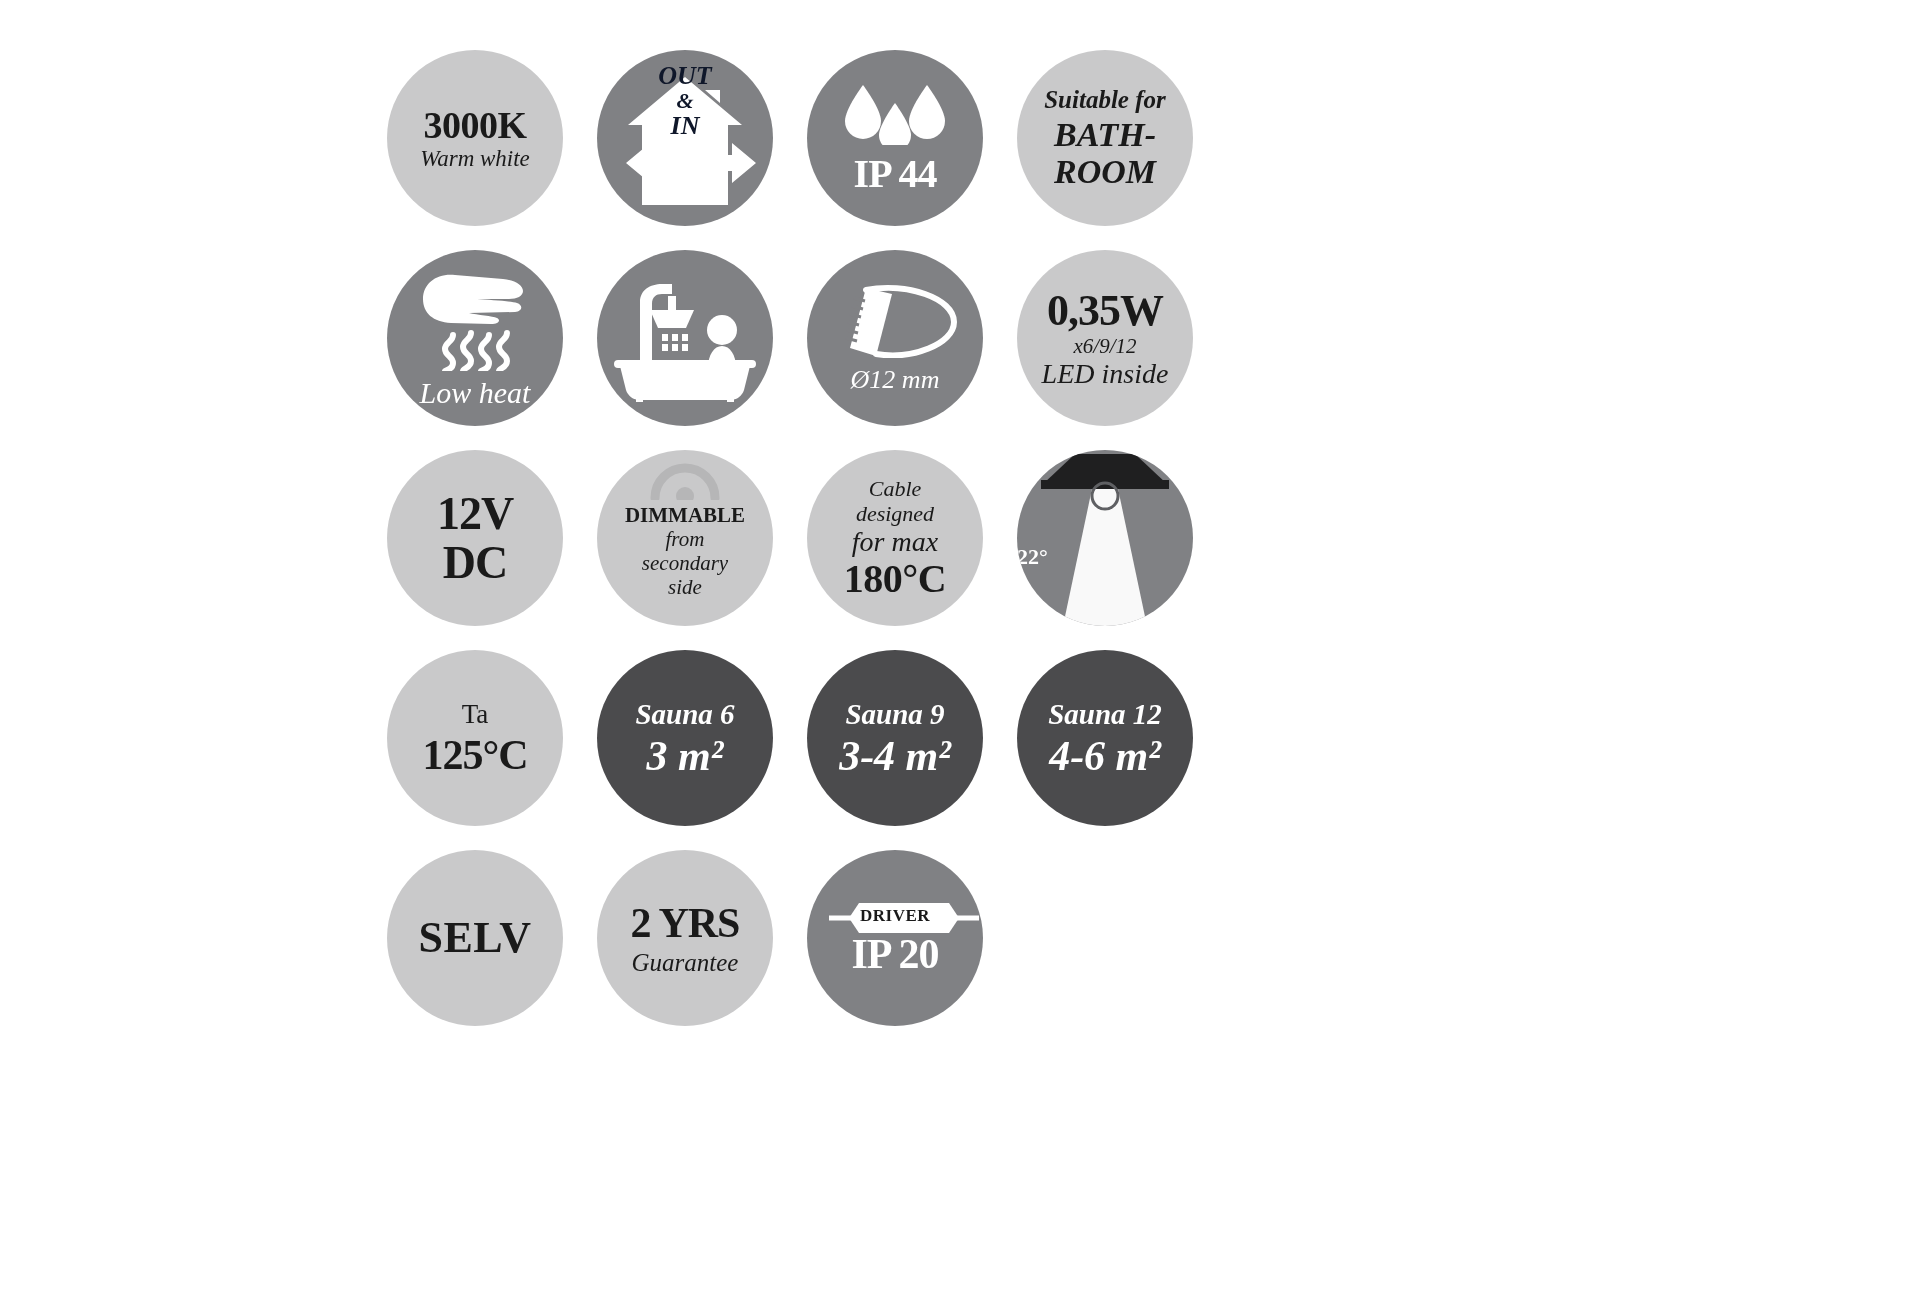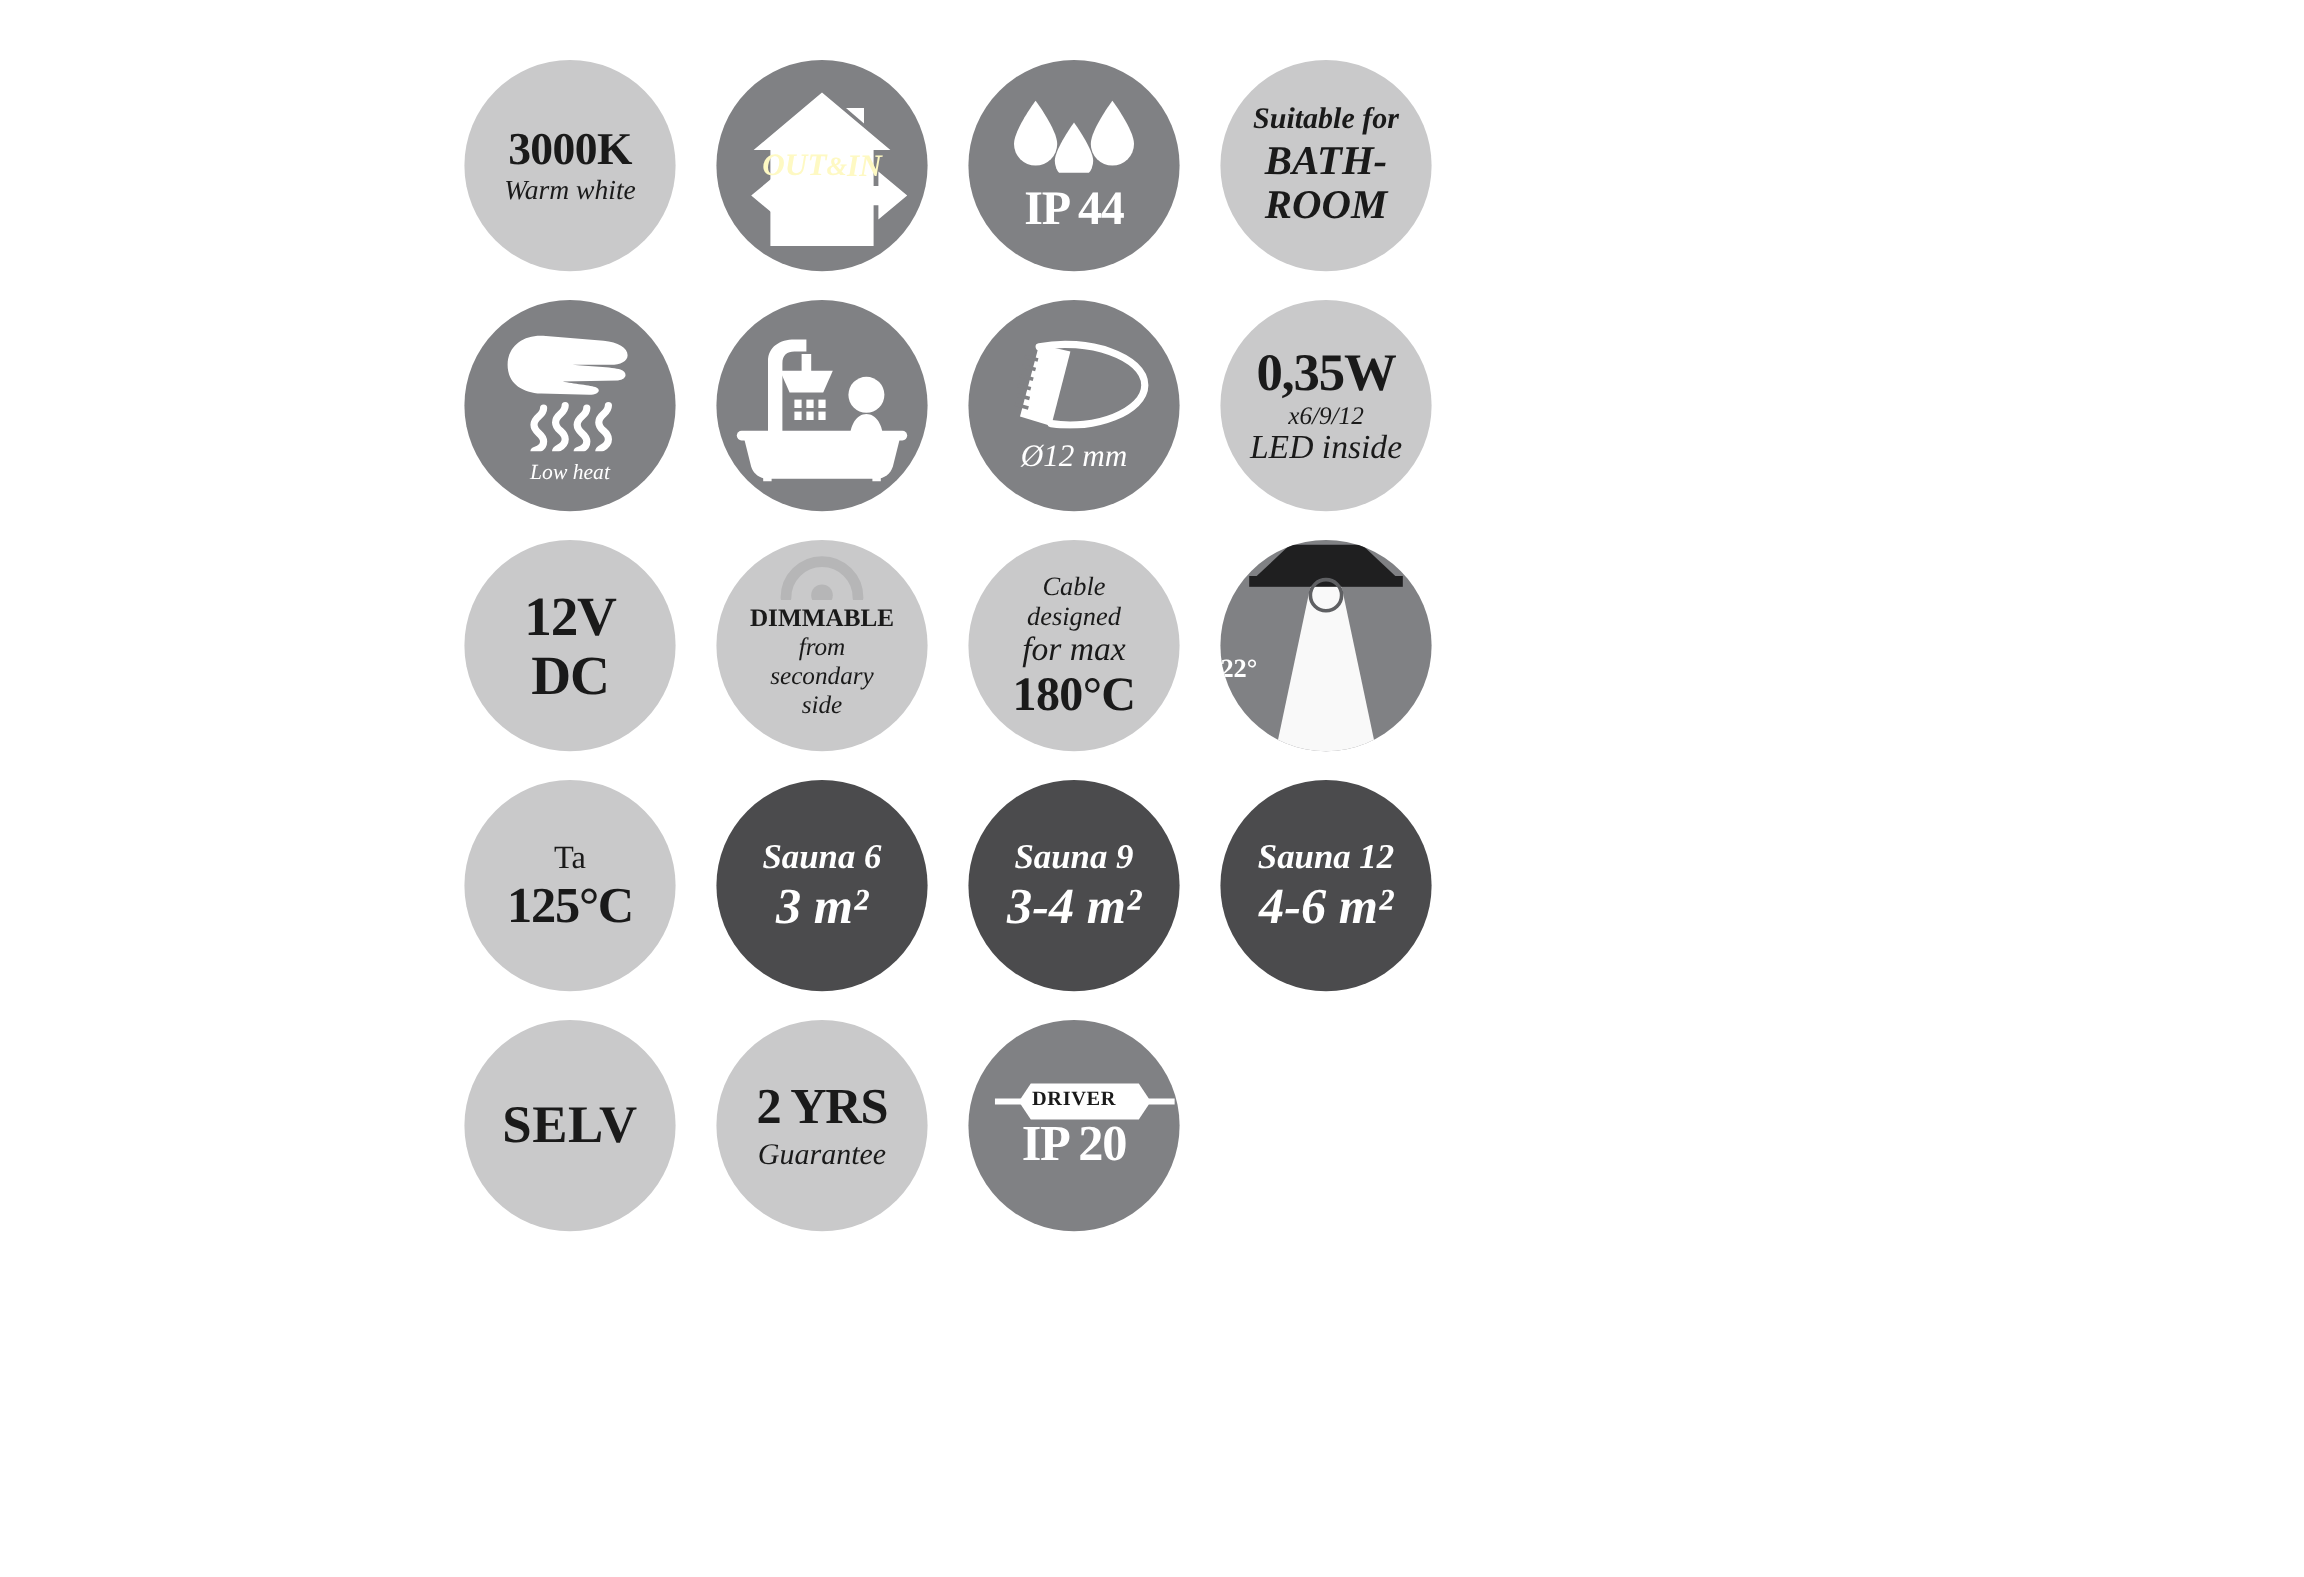--- a/index.html
+++ b/index.html
@@ -58,34 +58,34 @@
   .stack > * { display: block; }
   .gap2 { margin-top: 3px; }
   .gap4 { margin-top: 6px; }
 
   
   .house-wrap { position: relative; width: 150px; height: 150px; }
   .house-wrap svg { position: absolute; left: 0; top: 0; }
   .house-text {
     position: absolute;
     left: 0; top: 0; width: 150px; height: 150px;
-    display: flex; 
-    align-items: center; justify-content: center;
-    color: #fef9c3; font-style: italic; font-weight: bold;
+    display: flex; flex-direction: column;
+    align-items: center; 
+    color: #0f172a; font-style: italic; font-weight: bold;
     line-height: 1.0;
   }
   .house-text .l1 { font-size: 26px; }
   .house-text .l2 { font-size: 22px; margin-top: 1px; }
   .house-text .l3 { font-size: 26px; margin-top: 1px; }
 
   
   .icon-top { margin-bottom: 6px; }
   .ip44-txt { font-weight: bold; font-size: 40px; letter-spacing: -1px; }
 
-  .lowheat-txt { font-style: italic; font-size: 18px; margin-top: 4px; }
+  .lowheat-txt { font-style: italic; font-size: 30px; margin-top: 4px; }
 
   .selv { font-weight: bold; font-size: 44px; letter-spacing: 0.5px; }
 
   .driverbar {
     position: relative;
     width: 132px; height: 28px;
     margin-bottom: 4px;
   }
   .madein { font-style: italic; font-weight: bold; font-size: 28px; line-height: 1.05; }
   .fin-flag { margin-bottom: 8px; }

